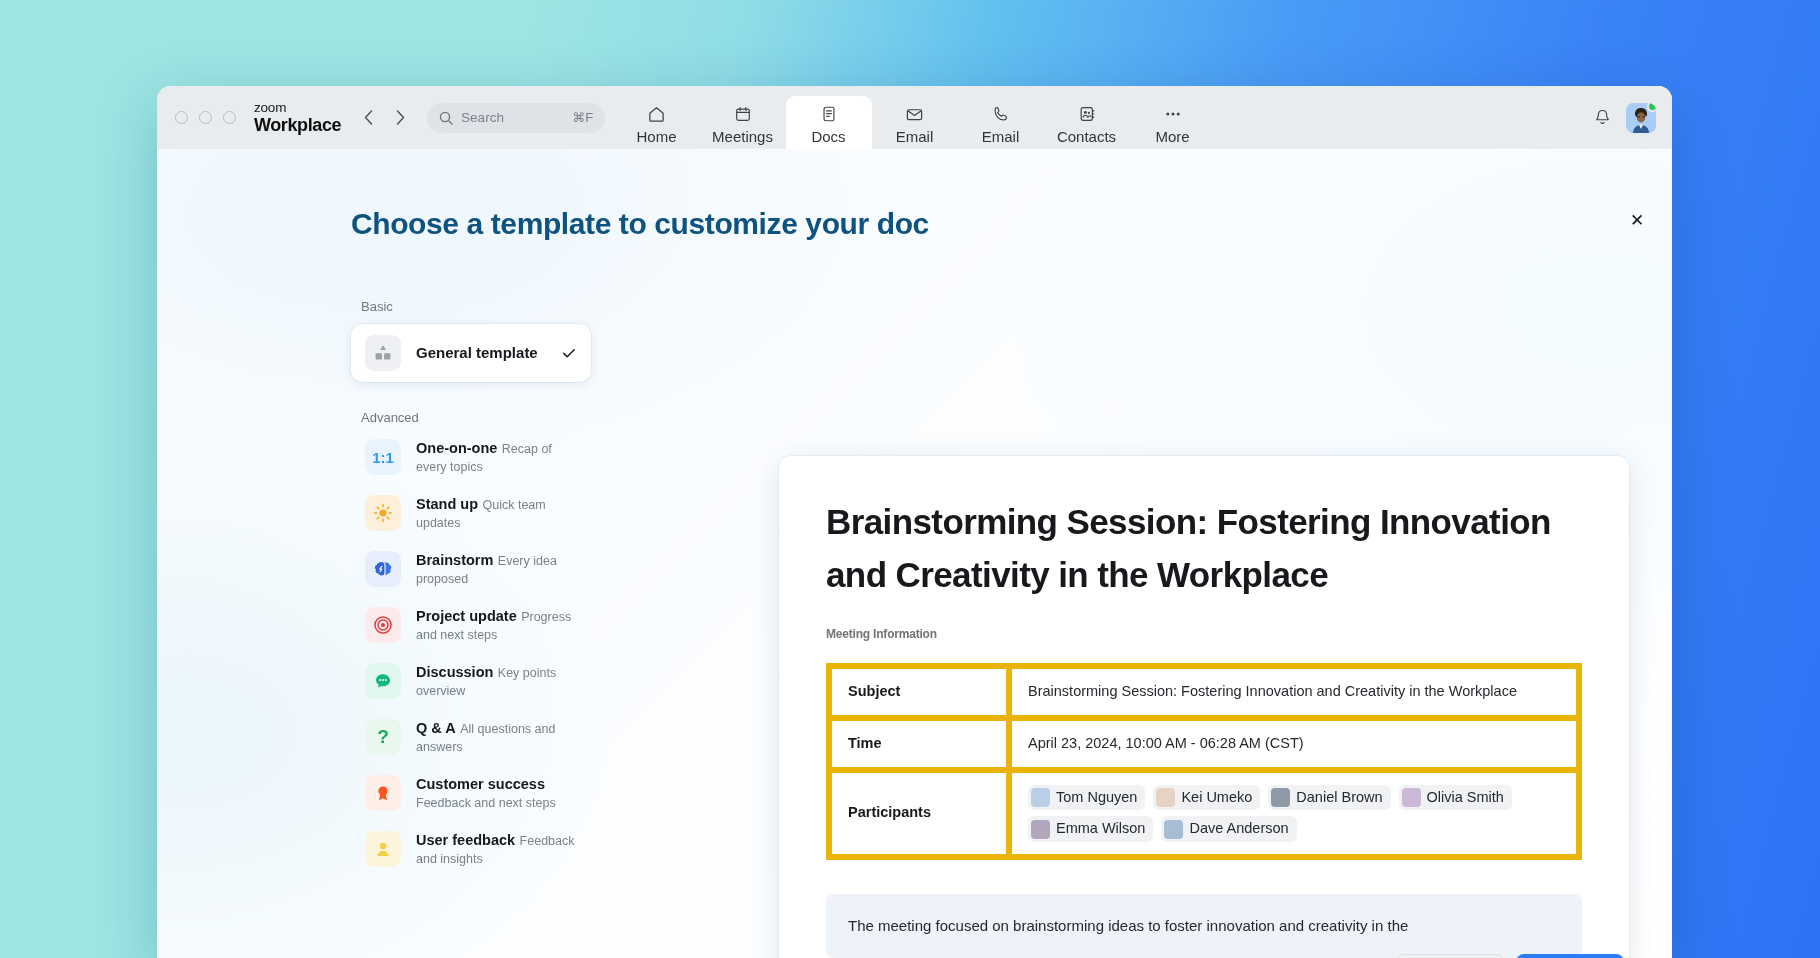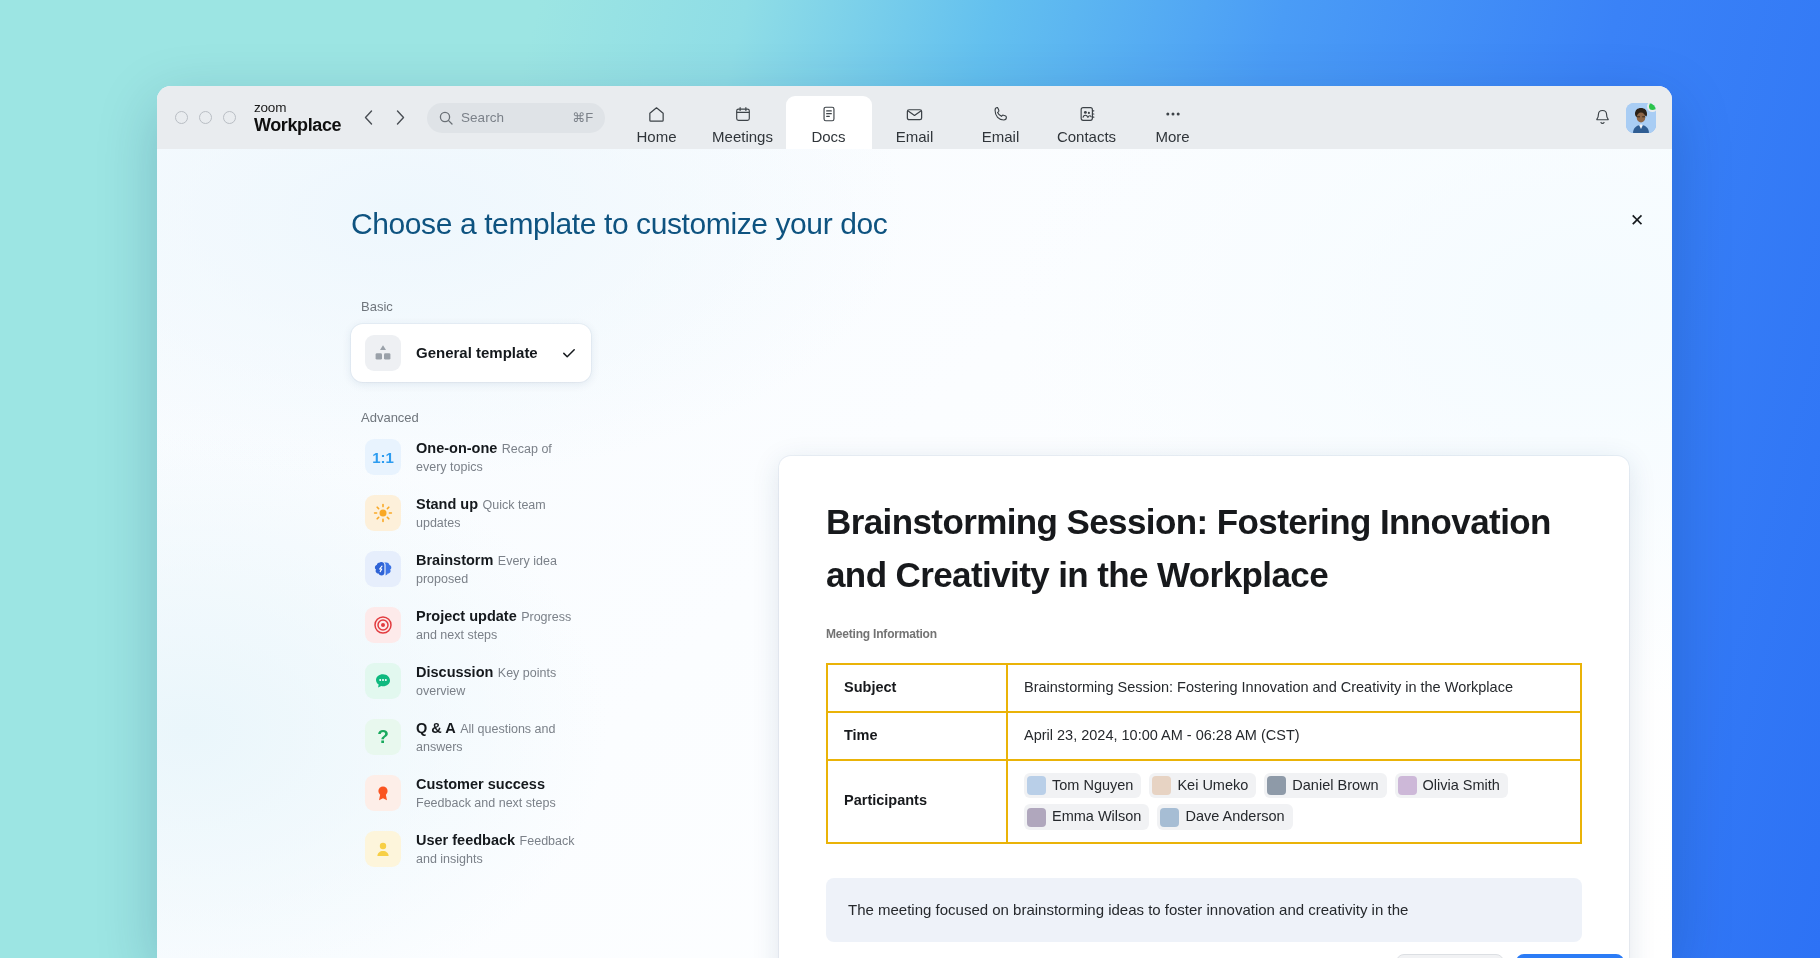--- a/index.html
+++ b/index.html
@@ -116,21 +116,21 @@
     overflow: hidden;
   }
   .close-btn {
     position: absolute; right: 20px; top: 56px;
     width: 30px; height: 30px; border-radius: 8px;
     display: flex; align-items: center; justify-content: center;
     color: #15191d; font-size: 17px; line-height: 1;
   }
   .modal-title {
     position: absolute; left: 194px; top: 58px;
-    font-size: 30px; font-weight: 400; color: #0e5380;
+    font-size: 30px; font-weight: 700; color: #0e5380;
     letter-spacing: -0.4px;
   }
 
   
   .tpl-pane {
     position: absolute;
     left: 194px; top: 150px;
     width: 240px;
     bottom: 0;
   }
@@ -179,21 +179,21 @@
   .doc-h2 {
     font-size: 12px; font-weight: 700; color: #737373;
     margin-bottom: 22px; letter-spacing: -0.2px;
   }
   table.info {
     width: 100%; border-collapse: collapse;
     margin-bottom: 34px;
     table-layout: fixed;
   }
   table.info td {
-    border: 2px solid #eab308;
+    border: 6px solid #eab308;
     padding: 12px 16px;
     font-size: 14.5px; color: #26292d; vertical-align: middle;
     line-height: 1.5;
   }
   table.info td.k { width: 180px; font-weight: 700; color: #17191c; }
   .chips { display: flex; flex-wrap: wrap; gap: 6px 8px; }
   .chip {
     display: inline-flex; align-items: center; gap: 6px;
     background: #f1f2f4; border-radius: 6px;
     padding: 2px 8px 2px 3px;

